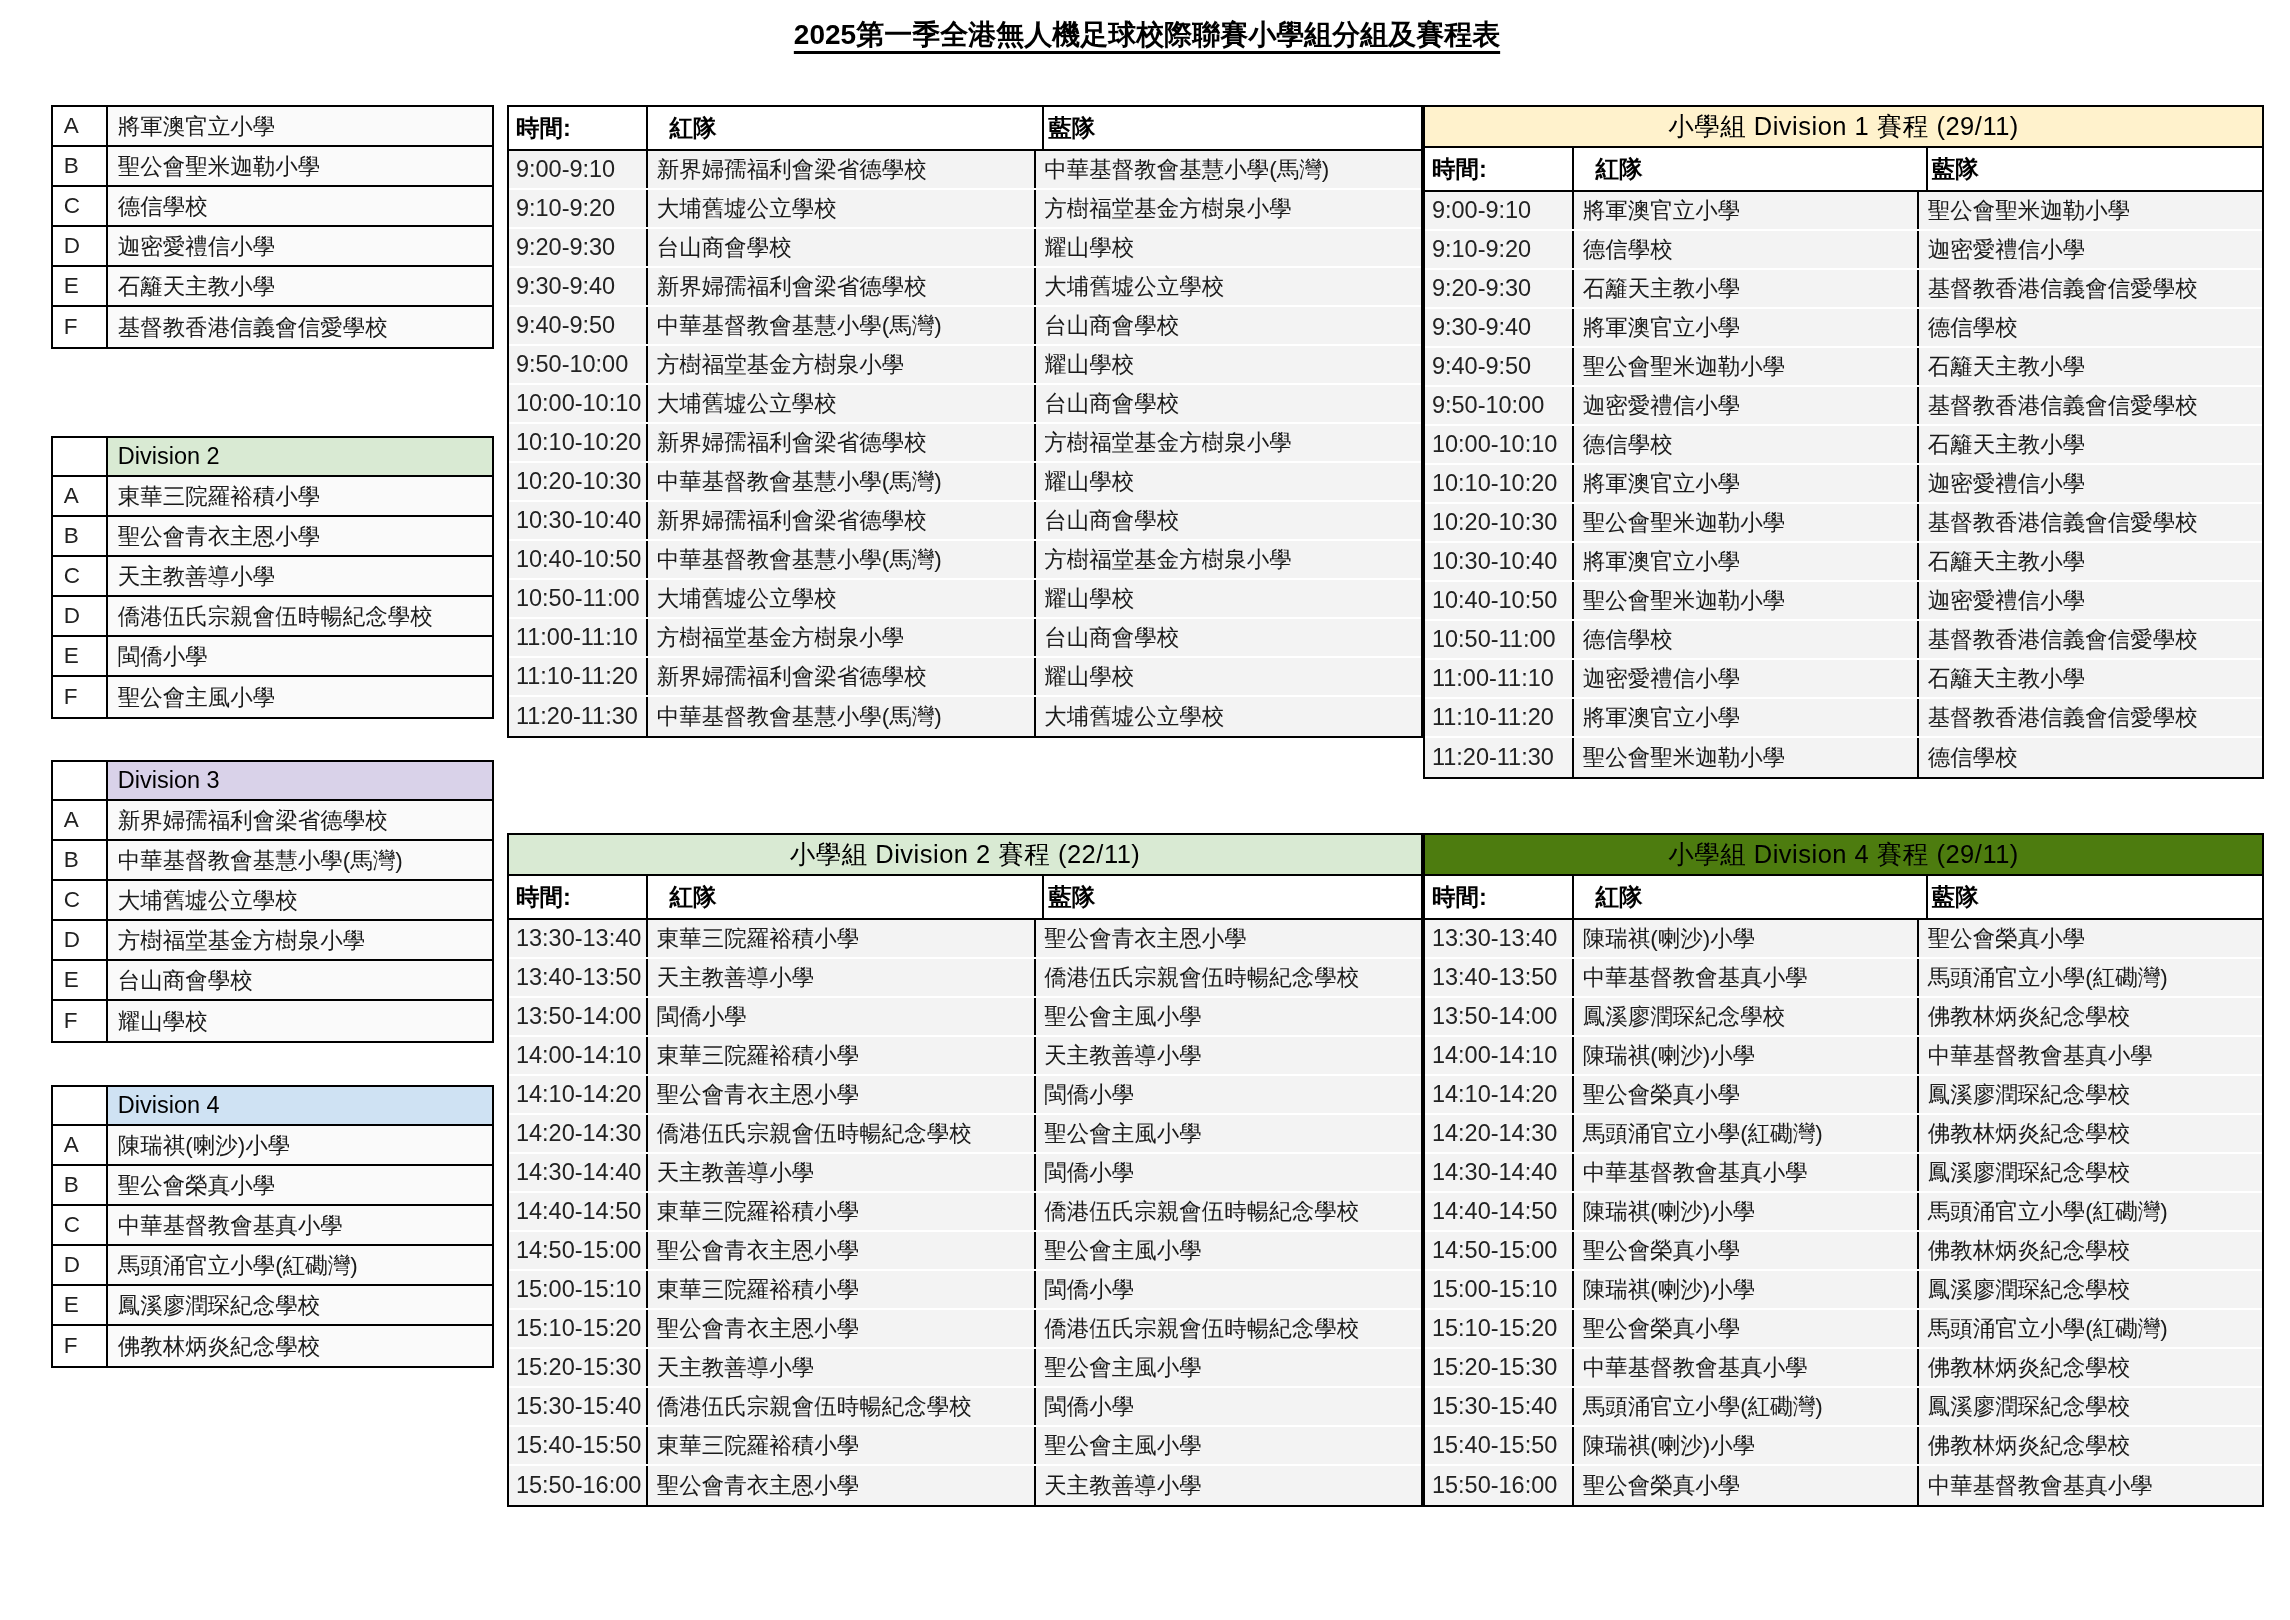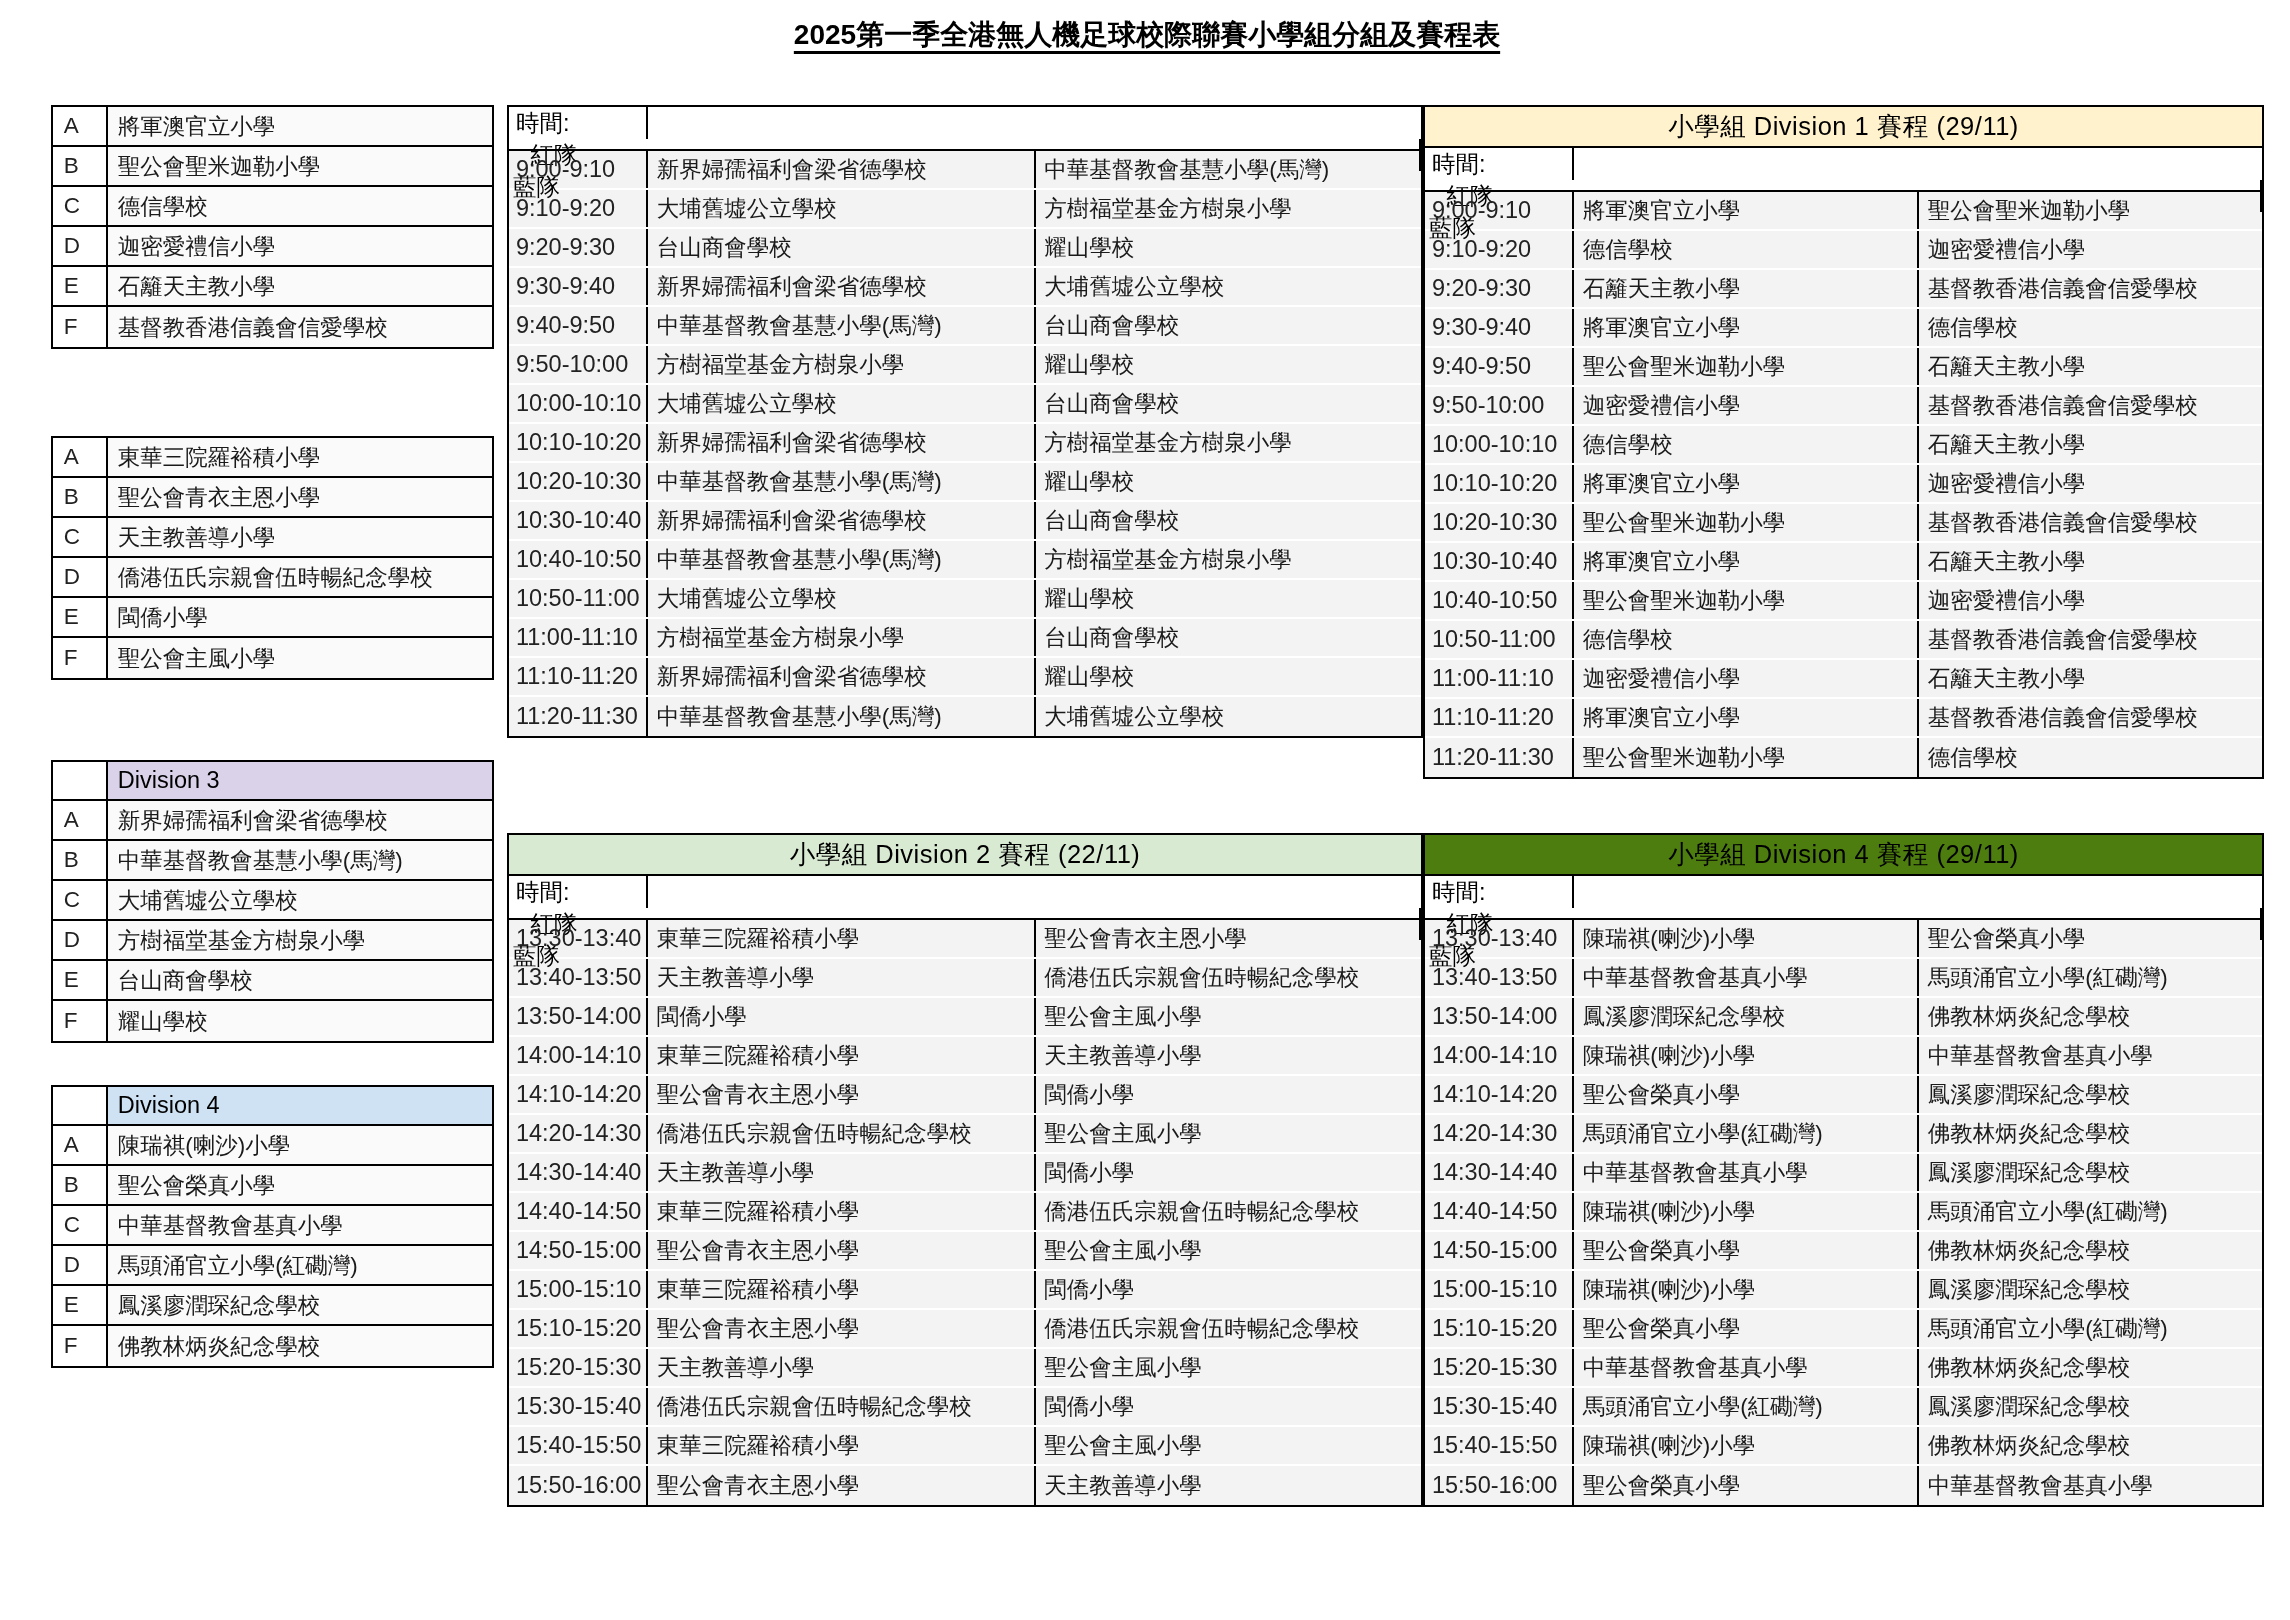--- a/index.html
+++ b/index.html
@@ -36,21 +36,21 @@
   
   .sched { position: absolute; border: 2.9px solid #000; background: #fff; }
   .s1 { left: 507px;  top: 105px; width: 916px; }
   .s2 { left: 1423px; top: 105px; width: 841px; }
   .s3 { left: 507px;  top: 833px; width: 916px; }
   .s4 { left: 1423px; top: 833px; width: 841px; }
   .sched-title {
     height: 41px; display: flex; align-items: center; justify-content: center;
     font-size: 25.5px; color: #000; border-bottom: 2.9px solid #000; letter-spacing: 0.5px;
   }
-  .sched-head { display: flex; height: 44px; border-bottom: 2.9px solid #000; font-weight: 400; background: #fff; flex-direction: column; }
+  .sched-head { display: flex; height: 44px; border-bottom: 2.9px solid #000; font-weight: 700; background: #fff; }
   .cell-time {
     width: 139px; padding-left: 6.9px; border-right: 2.9px solid #000;
     display: flex; align-items: center; font-size: 23.5px; color: #222;
   }
   .s2 .cell-time, .s4 .cell-time { width: 149px; }
   .cell-red {
     flex: 1; padding-left: 8.8px; border-right: 2.9px solid #000;
     display: flex; align-items: center; font-size: 22.5px;
   }
   .cell-blue { flex: 1; padding-left: 8.8px; display: flex; align-items: center; font-size: 22.5px; }
@@ -98,20 +98,24 @@
         </div>
 
         <div class="dl-row">
           <div class="dl-letter">F</div>
           <div class="dl-school">基督教香港信義會信愛學校</div>
         </div>
       </div>
   </div>
 
   <div class="div-table dt2">
+    <div class="dl-header">
+      <div class="dl-letter"></div>
+      <div class="dl-school" style="background: rgb(217, 234, 211);">Division 2</div>
+    </div>
     <div>
 
         <div class="dl-row">
           <div class="dl-letter">A</div>
           <div class="dl-school">東華三院羅裕積小學</div>
         </div>
 
         <div class="dl-row">
           <div class="dl-letter">B</div>
           <div class="dl-school">聖公會青衣主恩小學</div>

